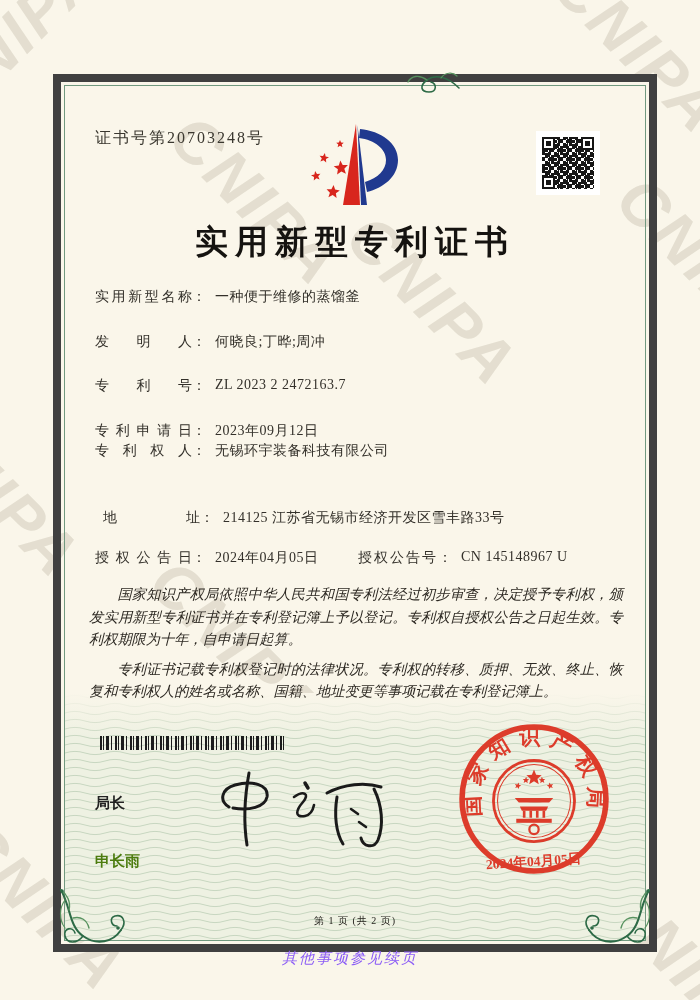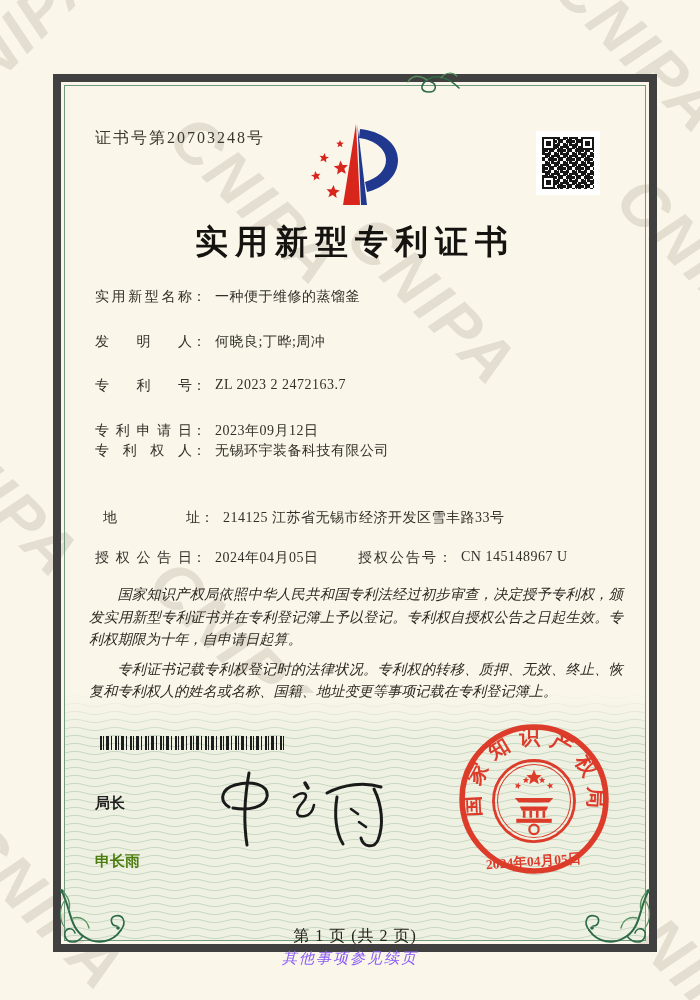--- a/index.html
+++ b/index.html
@@ -80,21 +80,21 @@
       #1c1c1c 6px 9px, rgba(0,0,0,0) 9px 11px,
       #1c1c1c 11px 12px, rgba(0,0,0,0) 12px 15px);
   }
   .signer-title{position:absolute;left:34px;top:712px;font-family:"Liberation Sans","DejaVu Sans",sans-serif;
     font-size:15px;font-weight:600;color:#222;z-index:4;}
   .signer-name{position:absolute;left:34px;top:770px;font-family:"Liberation Sans","DejaVu Sans",sans-serif;
     font-size:15px;font-weight:600;color:#4d7c0f;z-index:4;}
   .signature{position:absolute;left:148px;top:683px;z-index:5;}
   .seal{position:absolute;left:397px;top:641px;z-index:6;opacity:0.93;}
   .page-info{position:absolute;left:0;top:832px;width:100%;text-align:center;
-    font-size:16px;color:#24221d;letter-spacing:1px;z-index:4;margin-top:12px;}
+    font-size:10px;color:#24221d;letter-spacing:1px;z-index:4;}
   .cont-note{position:absolute;left:0;top:949px;width:100%;text-align:center;
     font-size:15px;font-style:italic;color:#8b5cf6;letter-spacing:2px;z-index:4;}
 </style>
 </head>
 <body>
 
 <div class="page">
 
   <span class="wm wm1">CNIPA</span>
   <span class="wm wm2">CNIPA</span>

